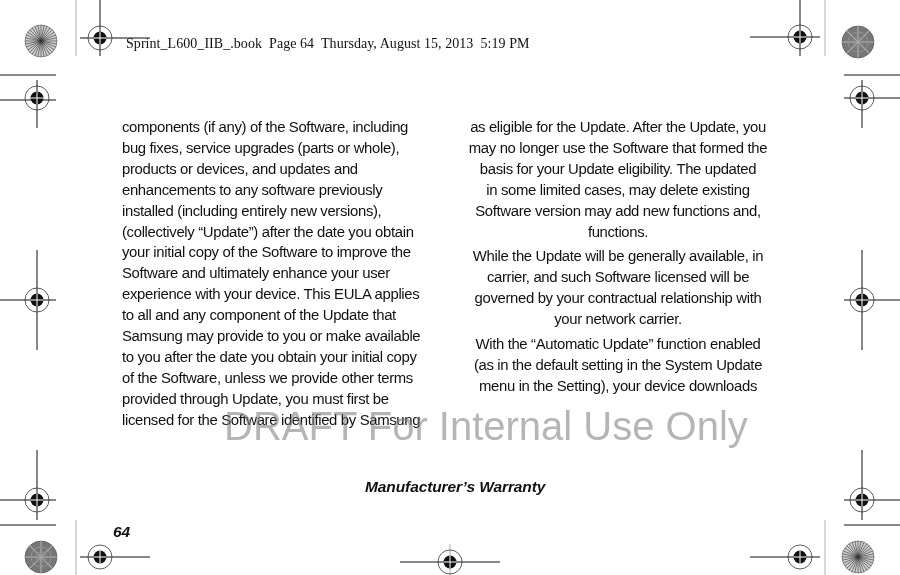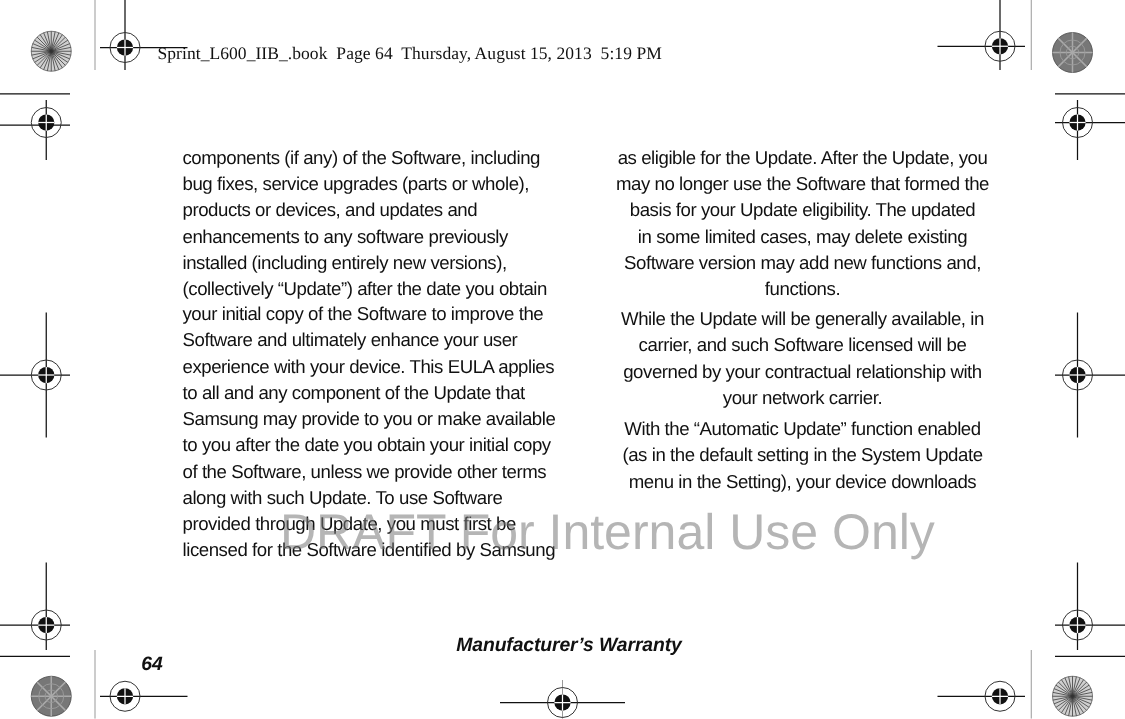--- a/index.html
+++ b/index.html
@@ -1,25 +1,25 @@
 <!DOCTYPE html>
 <html><head>
   <meta charset="utf-8">
   <style>
     html, body { margin: 0; padding: 0; background: #ffffff; }
     body { width: 900px; height: 575px; position: relative; overflow: hidden; font-family: "Liberation Sans", sans-serif; color: #111; }
     .marks { position: absolute; left: 0; top: 0; width: 900px; height: 575px; pointer-events: none; }
     .slug { position: absolute; left: 126px; top: 36px; font-family: "Liberation Serif", serif; font-size: 14px; color: #111; white-space: pre; letter-spacing: 0.05px; }
-    .col { position: absolute; top: 117px; width: 316px; font-size: 14.9px; line-height: 20.9px; letter-spacing: -0.35px; margin-left: 24px; }
+    .col { position: absolute; top: 117px; width: 316px; font-size: 14.9px; line-height: 20.9px; letter-spacing: -0.35px; }
     .col p { margin: 0 0 4px 0; }
     .col .line { display: block; white-space: nowrap; }
     .col-left { left: 122px; }
     .col-right { left: 458px; width: 320px; text-align: center; }
     .footer-num { position: absolute; left: 113px; top: 478px; font-size: 15.5px; font-style: italic; font-weight: bold; margin-top: 45px; }
-    .footer-title { position: absolute; left: 365px; top: 478px; font-size: 15.5px; font-style: italic; font-weight: bold; letter-spacing: -0.1px; margin-top: 30px; }
+    .footer-title { position: absolute; left: 365px; top: 478px; font-size: 15.5px; font-style: italic; font-weight: bold; letter-spacing: -0.1px; }
     .watermark { position: absolute; left: 224px; top: 404px; font-size: 40px; color: rgba(120,120,120,0.55); white-space: nowrap; letter-spacing: 0px; font-family: "Liberation Sans", sans-serif; }
   </style>
 </head>
 <body>
 
 <svg class="marks" width="900" height="575" viewBox="0 0 900 575" xmlns="http://www.w3.org/2000/svg">
   <defs>
     <g id="target">
       <circle r="12" fill="none" stroke="#333" stroke-width="0.8"></circle>
       <circle r="6.5" fill="#111"></circle>
@@ -121,21 +121,20 @@
     <span class="line">enhancements to any software previously</span>
     <span class="line">installed (including entirely new versions),</span>
     <span class="line">(collectively “Update”) after the date you obtain</span>
     <span class="line">your initial copy of the Software to improve the</span>
     <span class="line">Software and ultimately enhance your user</span>
     <span class="line">experience with your device. This EULA applies</span>
     <span class="line">to all and any component of the Update that</span>
     <span class="line">Samsung may provide to you or make available</span>
     <span class="line">to you after the date you obtain your initial copy</span>
     <span class="line">of the Software, unless we provide other terms</span>
-    <span class="line">along with such Update. To use Software</span>
     <span class="line">provided through Update, you must first be</span>
     <span class="line">licensed for the Software identified by Samsung</span>
   </p>
 </div>
 
 <div class="col col-right">
   <p>
     <span class="line">as eligible for the Update. After the Update, you</span>
     <span class="line">may no longer use the Software that formed the</span>
     <span class="line">basis for your Update eligibility. The updated</span>

